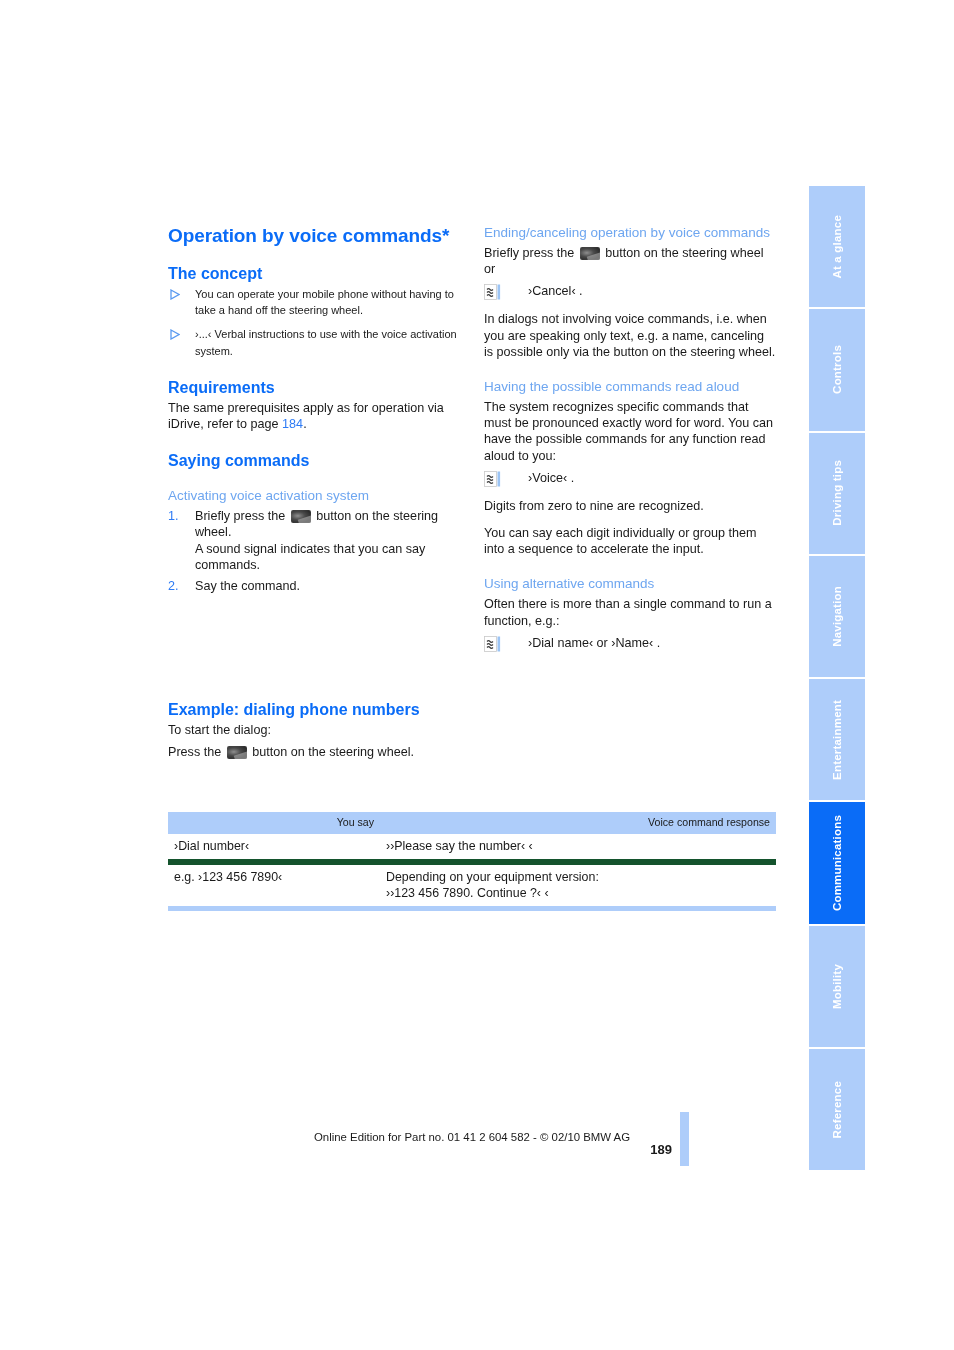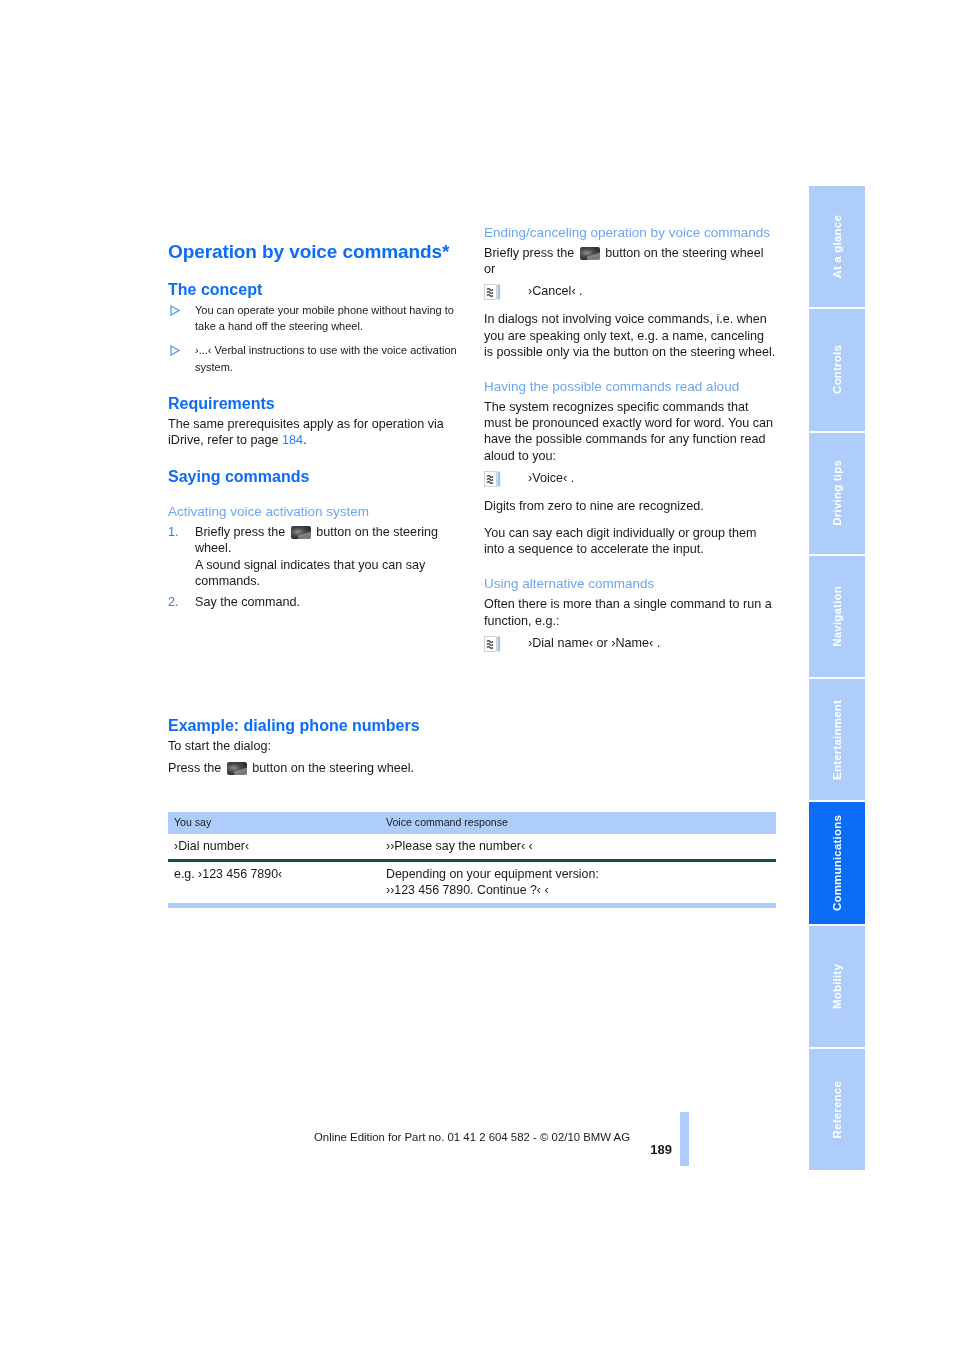--- a/index.html
+++ b/index.html
@@ -61,21 +61,21 @@
     width: 292px;
   }
   .col-left  { left: 168px; top: 224px; }
   .col-right { left: 484px; top: 224px; }
 
   h1.title {
     color: #0a6cf7;
     font-size: 19px;
     font-weight: bold;
     line-height: 23px;
-    margin: 16px 0 18px 0;
+    margin: 0 0 18px 0;
     letter-spacing: -0.1px;
   }
   h2.sect {
     color: #0a6cf7;
     font-size: 16px;
     font-weight: bold;
     line-height: 17px;
     margin: 0 0 4px 0;
   }
   h2.sect.gap { margin-top: 20px; }
@@ -189,29 +189,29 @@
   table.voice {
     width: 100%;
     border-collapse: collapse;
     font-size: 12.4px;
   }
   table.voice thead th {
     background: #aecdfa;
     color: #1a1a1a;
     font-size: 10.6px;
     font-weight: normal;
-    text-align: left;
+    text-align: right;
     padding: 4px 6px 5px 6px;
     line-height: 13px;
   }
   table.voice tbody td {
     padding: 4px 6px 5px 6px;
     vertical-align: top;
     line-height: 16px;
-    border-bottom: 3px solid #14532d;
+    border-bottom: 6px solid #14532d;
   }
   table.voice tbody tr:last-child td {
     border-bottom: none;
   }
   .tbl-foot {
     height: 5px;
     background: #aecdfa;
     margin-top: 0;
   }
   .col-you { width: 200px; }

